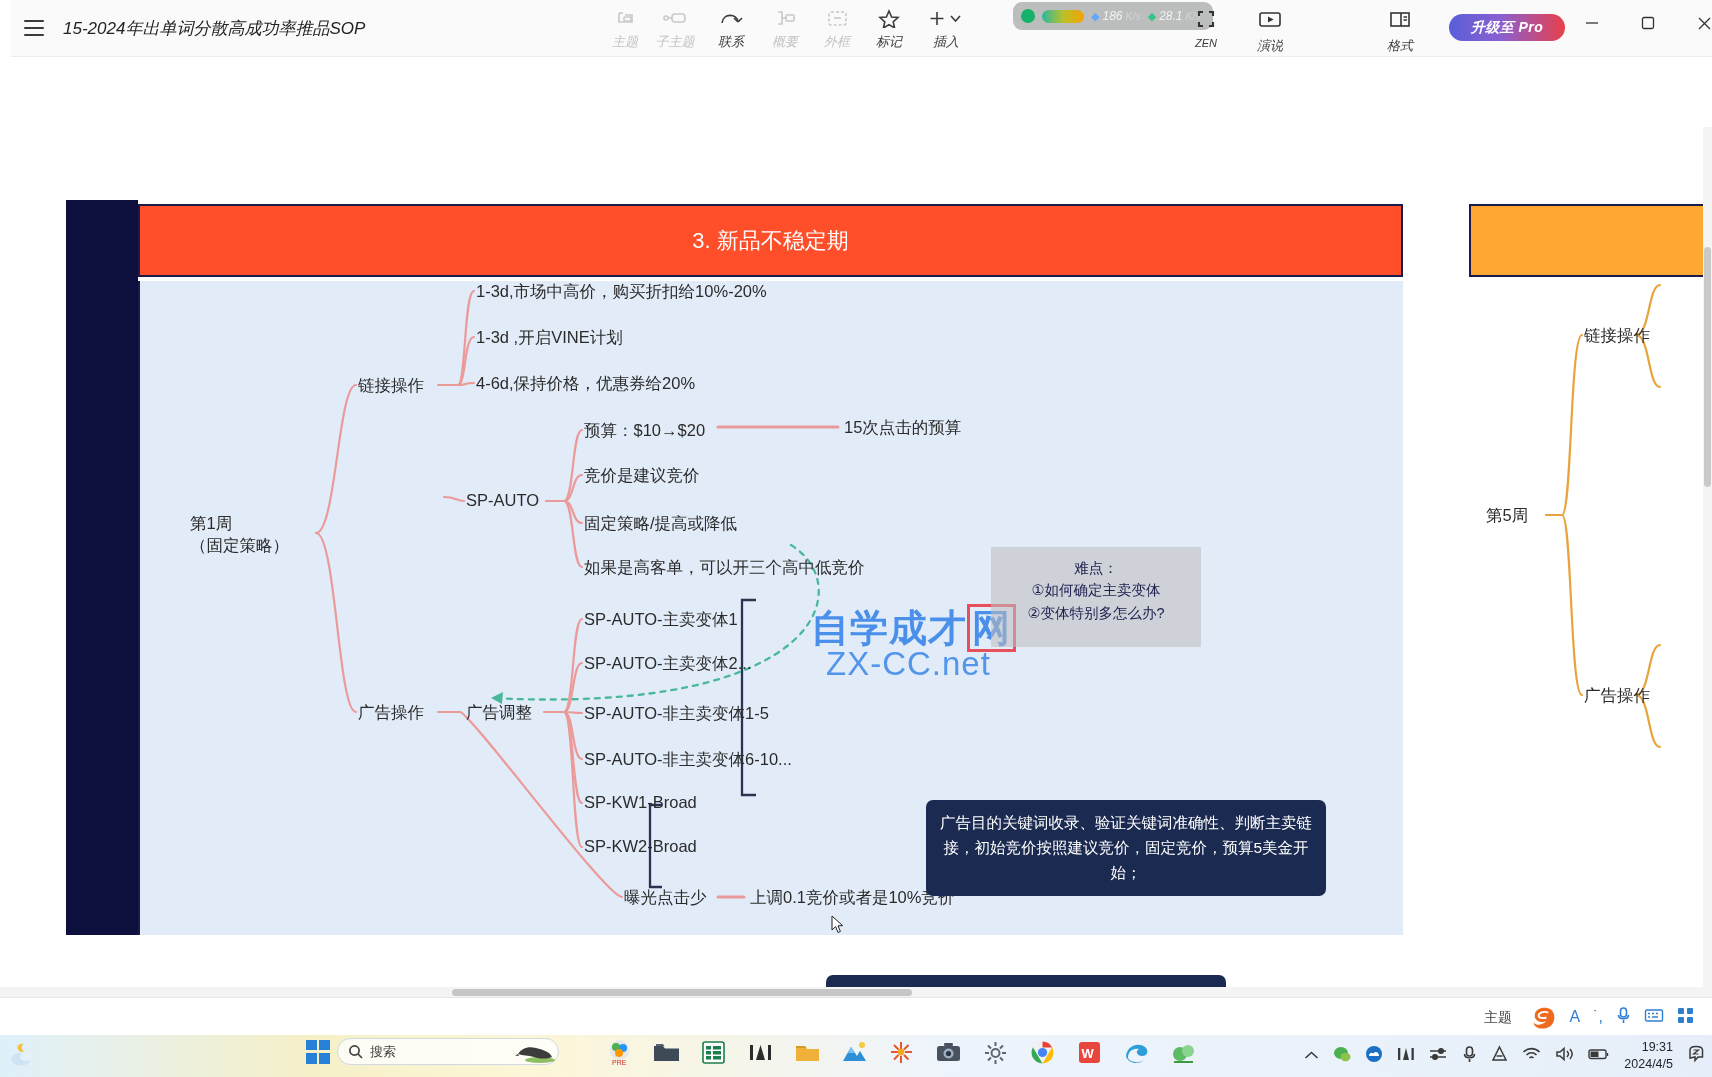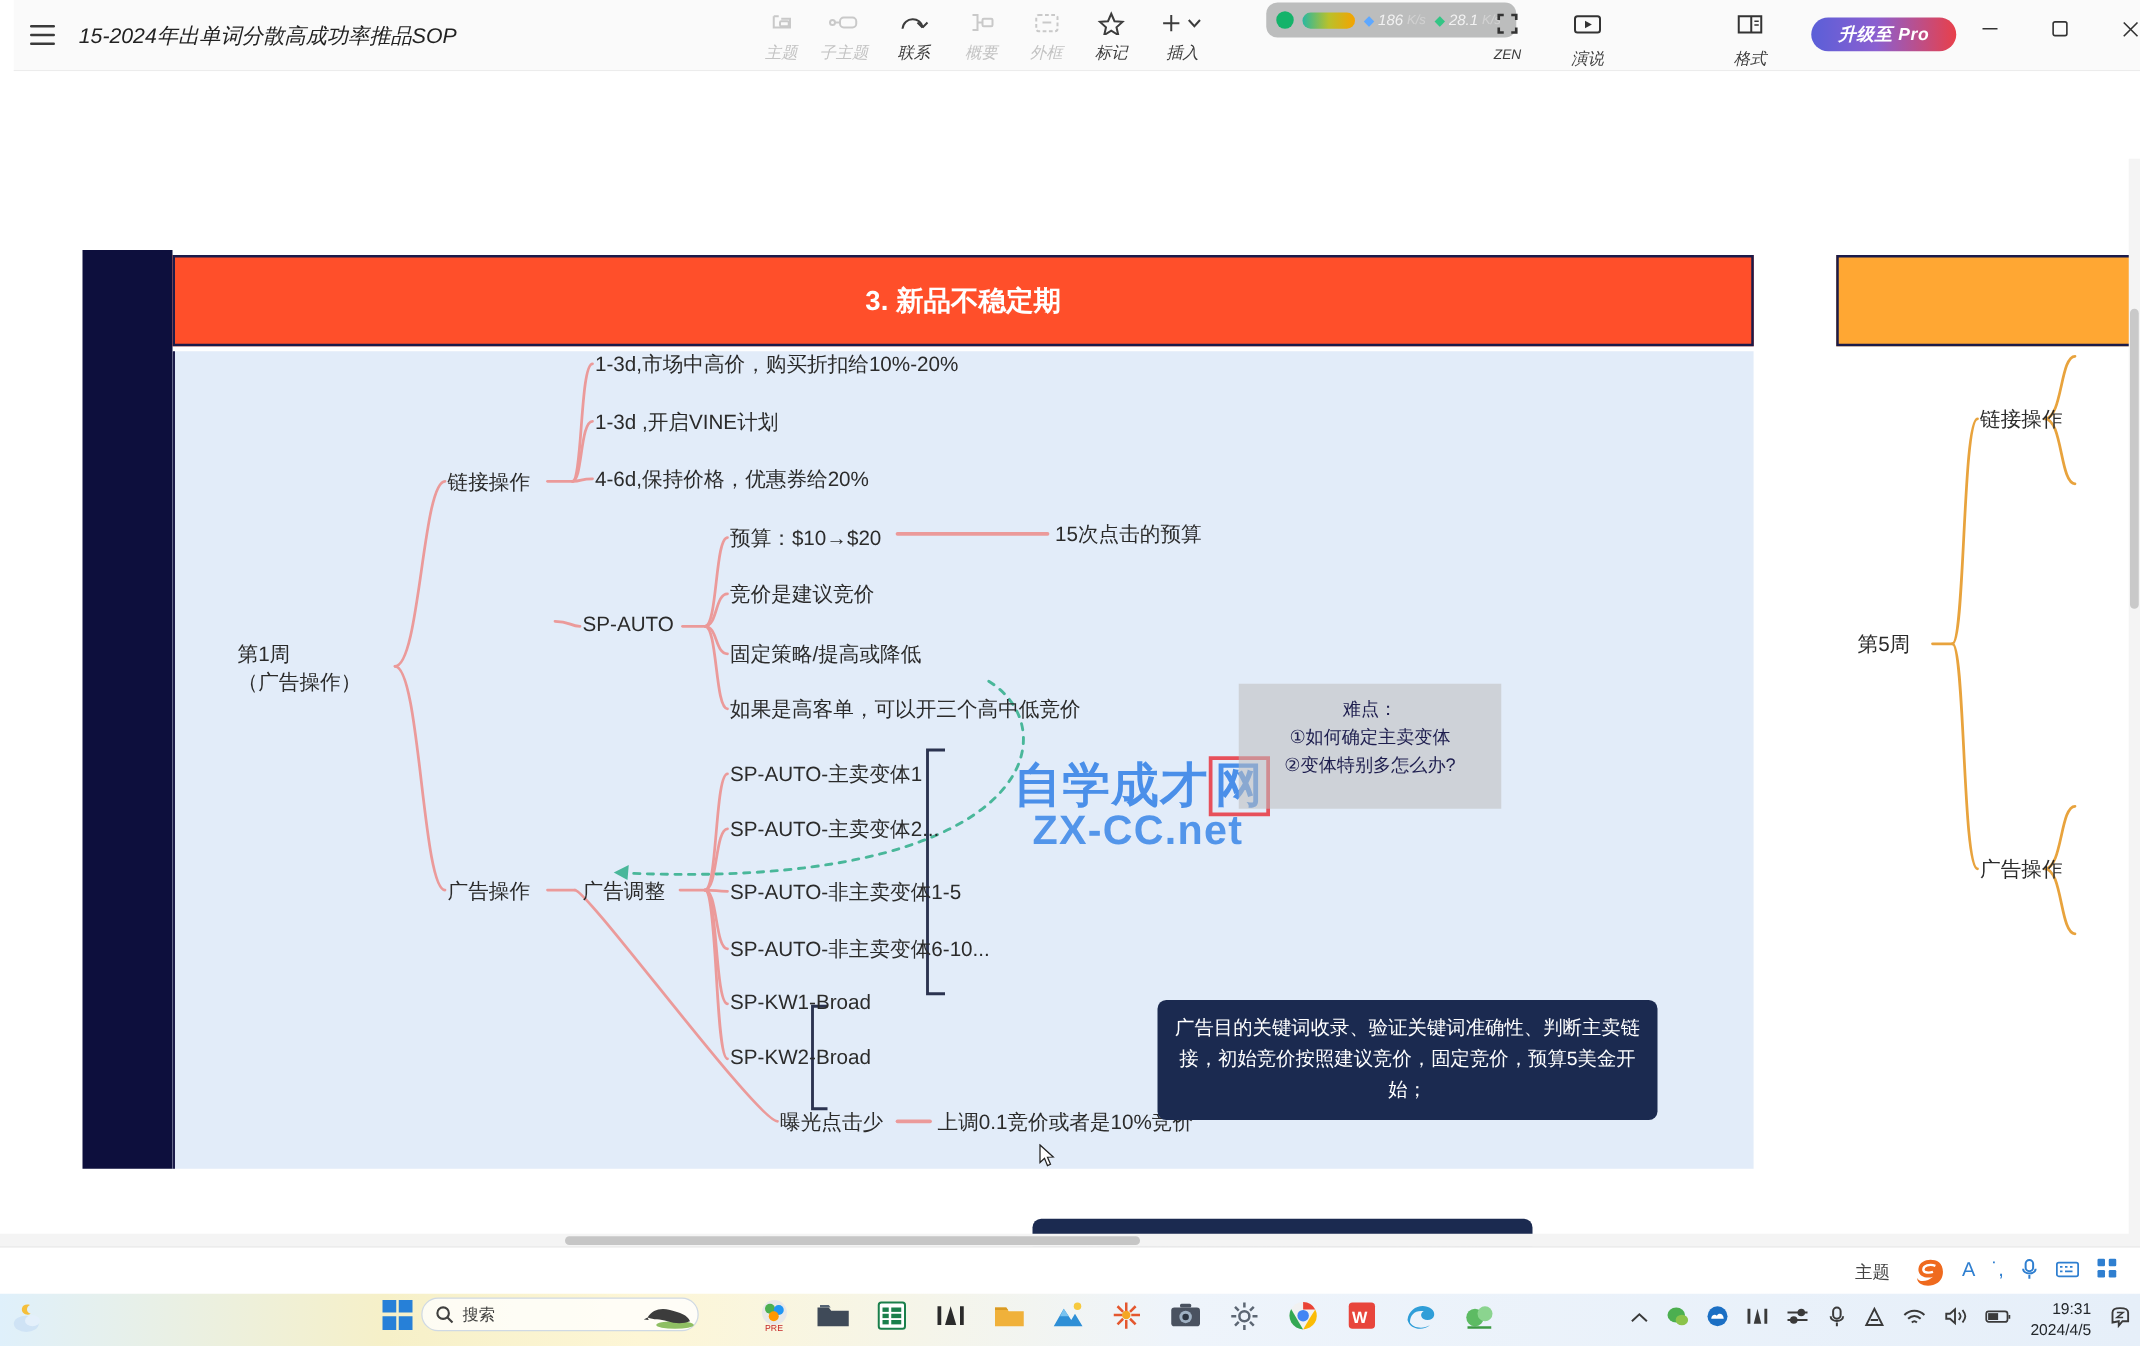--- a/index.html
+++ b/index.html
@@ -52,36 +52,36 @@
 
   .frame { position:absolute; left:66px; top:48px; width:1646px; height:830px; }
 
   .hdrbar { position:absolute; left:0; top:0; width:1646px; height:95px; background:#080a33; }
   .hdrtitle { position:absolute; right:47px; top:30px; font-size:30px; font-weight:bold; color:#fff; }
 
   .leftspine { position:absolute; left:0; top:95px; width:72px; height:735px; background:#0d0f3d; }
 
   .phasebar { position:absolute; left:72px; top:99px; width:1265px; height:73px; background:#ff4f2a;
               border:2px solid #1b1b4a; display:flex; align-items:center; justify-content:center; }
-  .phasetitle { font-size:22px; font-weight:bold; color:#fff; }
+  .phasetitle { font-size:22px; font-weight:normal; color:#fff; }
   .phasebar2 { position:absolute; left:1403px; top:99px; width:243px; height:73px; background:#ffa733;
                border:2px solid #1b1b4a; }
 
   .body1 { position:absolute; left:72px; top:176px; width:1265px; height:654px; background:#e2ecf9; border-left:2px solid #1b1b4a; }
   .gapcol { position:absolute; left:1337px; top:176px; width:66px; height:654px; background:#fff; }
   .body2 { position:absolute; left:1403px; top:176px; width:243px; height:654px; background:#fff; }
 
   .node { position:absolute; font-size:16.5px; color:#2b2b2b; white-space:nowrap; }
   .node.c { text-align:left; }
   svg.wires { position:absolute; left:0; top:0; width:1646px; height:830px; pointer-events:none; }
 
   
   .wm1 { position:absolute; left:745px; top:498px; font-size:38px; font-weight:bold; color:#3a86e8; opacity:.9; letter-spacing:1px;}
   .wm1 .box { border:3px solid #e8404a; padding:0 2px; color:#3a86e8; }
-  .wm2 { position:absolute; left:760px; top:540px; font-size:33px; font-weight:bold; color:#3a86e8; opacity:.85; letter-spacing:1px;}
+  .wm2 { position:absolute; left:760px; top:540px; font-size:33px; font-weight:normal; color:#3a86e8; opacity:.85; letter-spacing:1px;}
 
   
   .graynote { position:absolute; left:925px; top:442px; width:210px; height:100px; background:rgba(190,190,190,.55);
               font-size:14.5px; color:#1d1d4e; padding:10px 8px 0; text-align:center; line-height:1.55; }
 
   
   .dark1 { position:absolute; left:860px; top:695px; width:400px; background:#1b2a50; border-radius:7px;
            color:#fff; font-size:15.5px; line-height:1.6; padding:11px 14px; text-align:center; }
   .dark2 { position:absolute; left:760px; top:870px; width:400px; background:#1b2a50; border-radius:7px;
            color:#fff; font-size:15.5px; line-height:1.6; padding:10px 14px; text-align:center; }
@@ -326,21 +326,21 @@
         <path d="M1496 410 C1506 410, 1504 590, 1516 590"></path>
         <path d="M1570 230 C1584 230, 1582 180, 1594 180"></path>
         <path d="M1570 230 C1584 230, 1582 282, 1594 282"></path>
         <path d="M1570 590 C1584 590, 1582 540, 1594 540"></path>
         <path d="M1570 590 C1584 590, 1582 642, 1594 642"></path>
       </g>
     </svg>
 
     <div class="node c" style="left:124px; top:408px; width:130px">
       <div>第1周</div>
-      <div>（广告操作）</div>
+      <div>（固定策略）</div>
     </div>
 
     <div class="node" style="left:292px; top:270px">链接操作</div>
     <div class="node" style="left:410px; top:176px">1-3d,市场中高价，购买折扣给10%-20%</div>
     <div class="node" style="left:410px; top:222px">1-3d ,开启VINE计划</div>
     <div class="node" style="left:410px; top:268px">4-6d,保持价格，优惠券给20%</div>
 
     <div class="node" style="left:400px; top:386px">SP-AUTO</div>
     <div class="node" style="left:518px; top:315px">预算：$10→$20</div>
     <div class="node" style="left:518px; top:360px">竞价是建议竞价</div>

